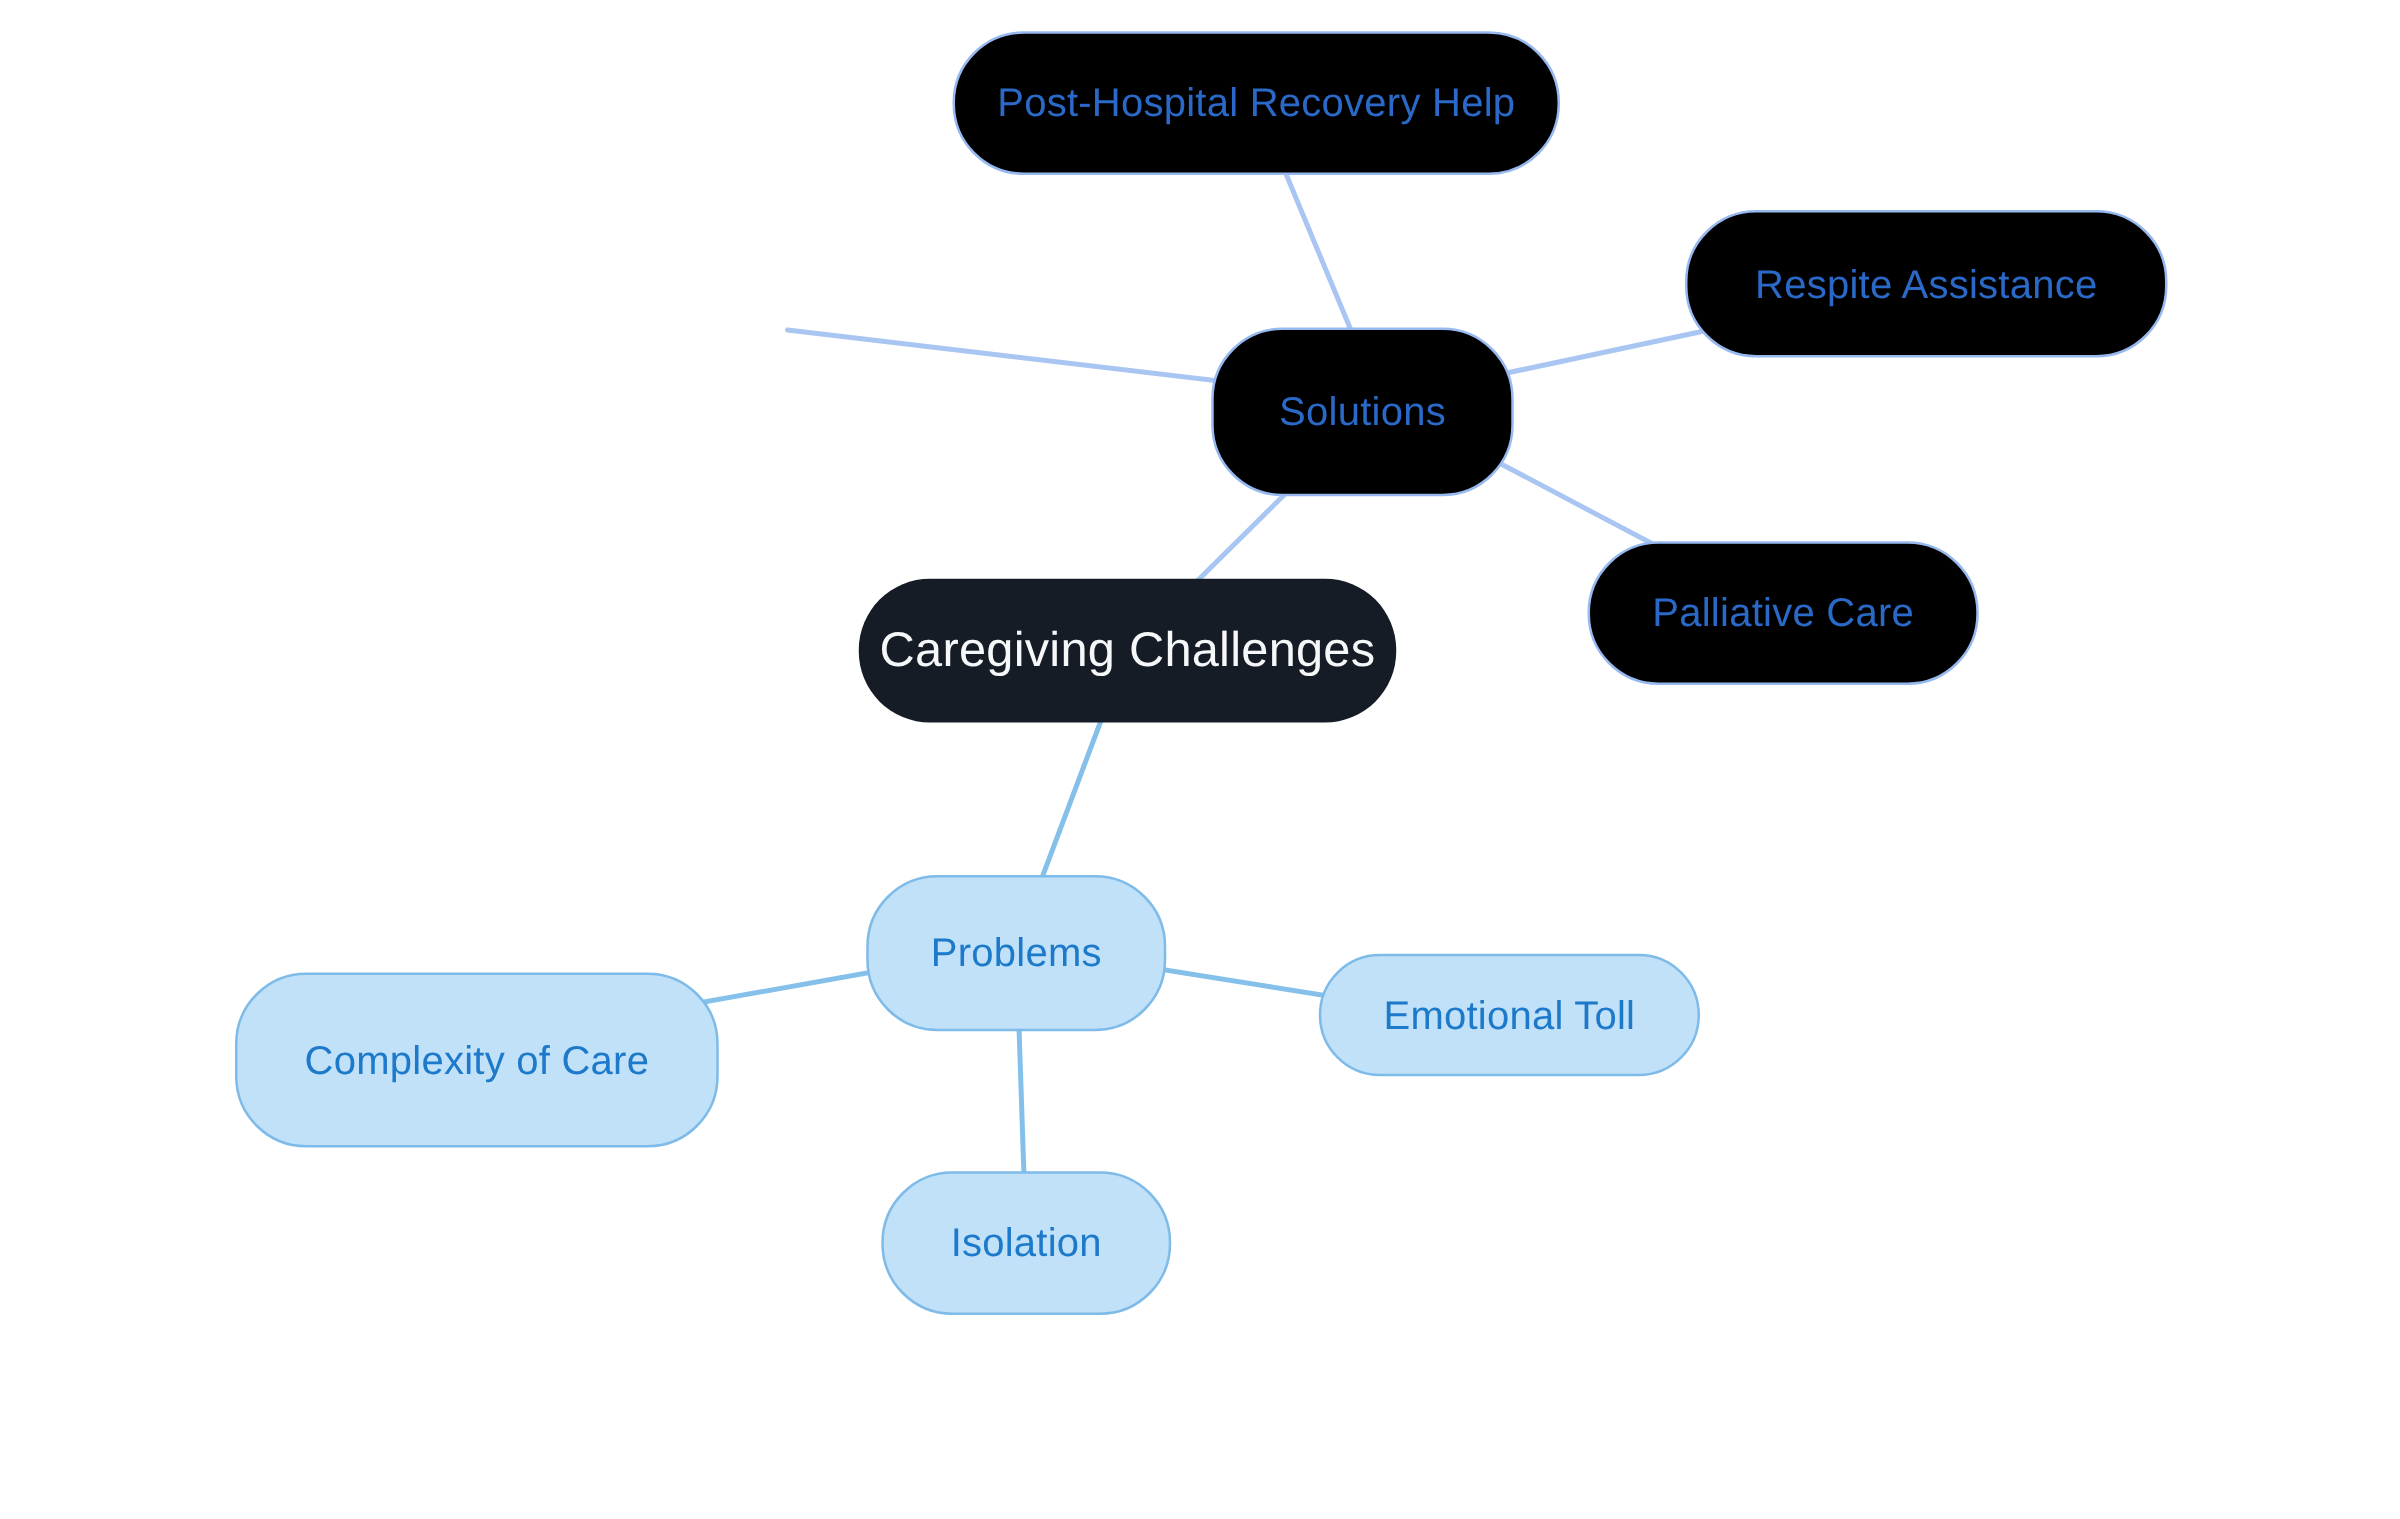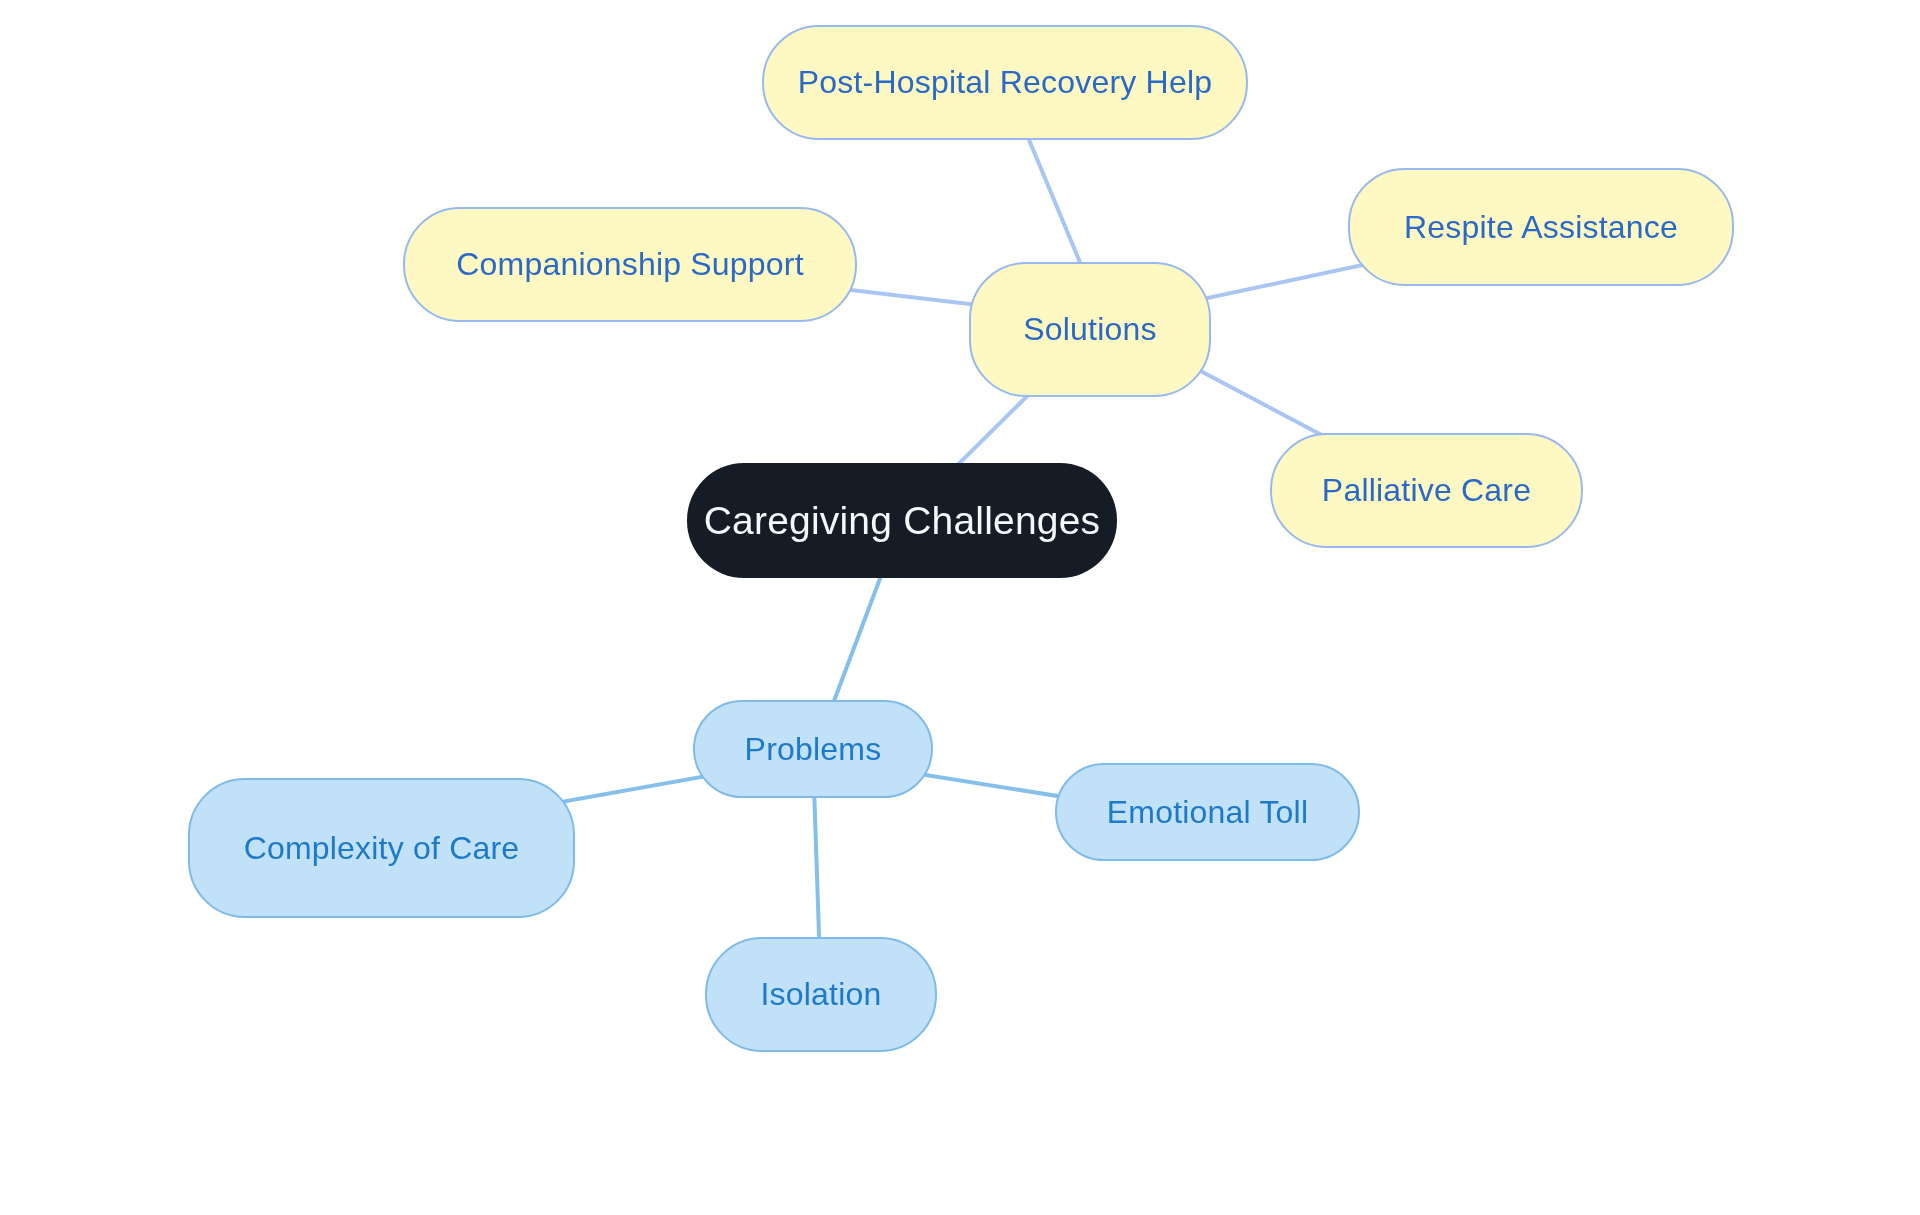--- a/index.html
+++ b/index.html
@@ -34,37 +34,37 @@
     box-sizing: border-box;
   }
   .node-center {
     left: 687px; top: 463px; width: 430px; height: 115px;
     background: #151C26;
     color: #F5F7F9;
     font-size: 39px;
   }
   
   .branch-a {
-    background: #fef9c3;
+    background: #000000;
     border: 2px solid #97B9EF;
     color: #2A69C7;
     text-align: right;
   }
   
   .branch-b {
     background: #C1E1F8;
     border: 2px solid #7EBBE9;
     color: #1D79C9;
   }
   .node-solutions    { left: 969px;  top: 262px; width: 242px; height: 135px; }
   .node-post         { left: 762px;  top: 25px;  width: 486px; height: 115px; }
   .node-companion    { left: 403px;  top: 207px; width: 454px; height: 115px; }
   .node-respite      { left: 1348px; top: 168px; width: 386px; height: 118px; }
   .node-palliative   { left: 1270px; top: 433px; width: 313px; height: 115px; }
-  .node-problems     { left: 693px;  top: 700px; width: 240px; height: 98px; }
+  .node-problems     { left: 693px;  top: 700px; width: 240px; height: 125px; }
   .node-complexity   { left: 188px;  top: 778px; width: 387px; height: 140px; }
   .node-emotional    { left: 1055px; top: 763px; width: 305px; height: 98px; }
   .node-isolation    { left: 705px;  top: 937px; width: 232px; height: 115px; }
 
   
   .logo {
     position: absolute;
     left: 1423px;
     top: 1105px;
     z-index: 3;
@@ -116,21 +116,20 @@
     <line x1="902" y1="520" x2="813" y2="757" stroke-width="4" stroke-linecap="round" stroke="#85C0EB"></line>
     <line x1="813" y1="757" x2="382" y2="834" stroke-width="4" stroke-linecap="round" stroke="#85C0EB"></line>
     <line x1="813" y1="757" x2="1208" y2="820" stroke-width="4" stroke-linecap="round" stroke="#85C0EB"></line>
     <line x1="813" y1="757" x2="821" y2="994" stroke-width="4" stroke-linecap="round" stroke="#85C0EB"></line>
   </svg>
 
   <div class="node node-center">Caregiving Challenges</div>
 
   <div class="node branch-a node-solutions">Solutions</div>
   <div class="node branch-a node-post">Post-Hospital Recovery Help</div>
-  <div class="node branch-a node-companion">Companionship Support</div>
   <div class="node branch-a node-respite">Respite Assistance</div>
   <div class="node branch-a node-palliative">Palliative Care</div>
 
   <div class="node branch-b node-problems">Problems</div>
   <div class="node branch-b node-complexity">Complexity of Care</div>
   <div class="node branch-b node-emotional">Emotional Toll</div>
   <div class="node branch-b node-isolation">Isolation</div>
 
 
 </div>

